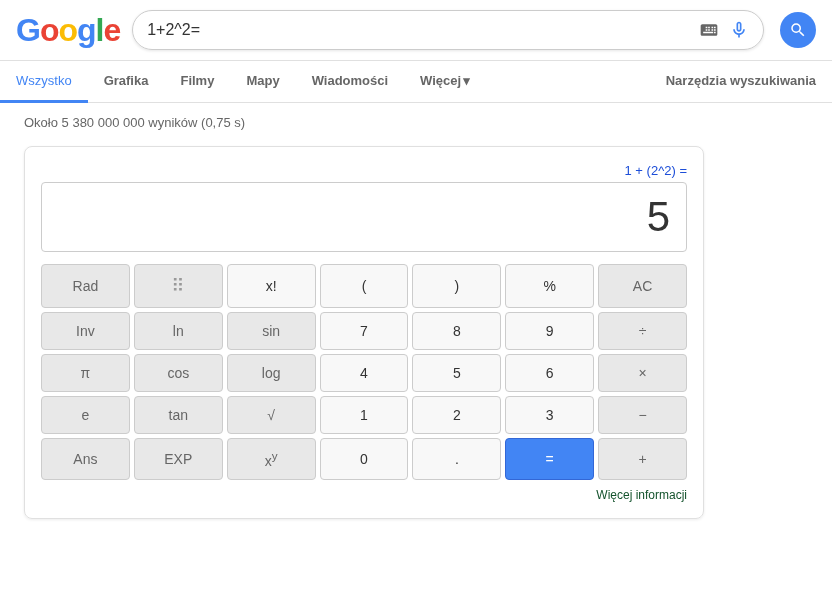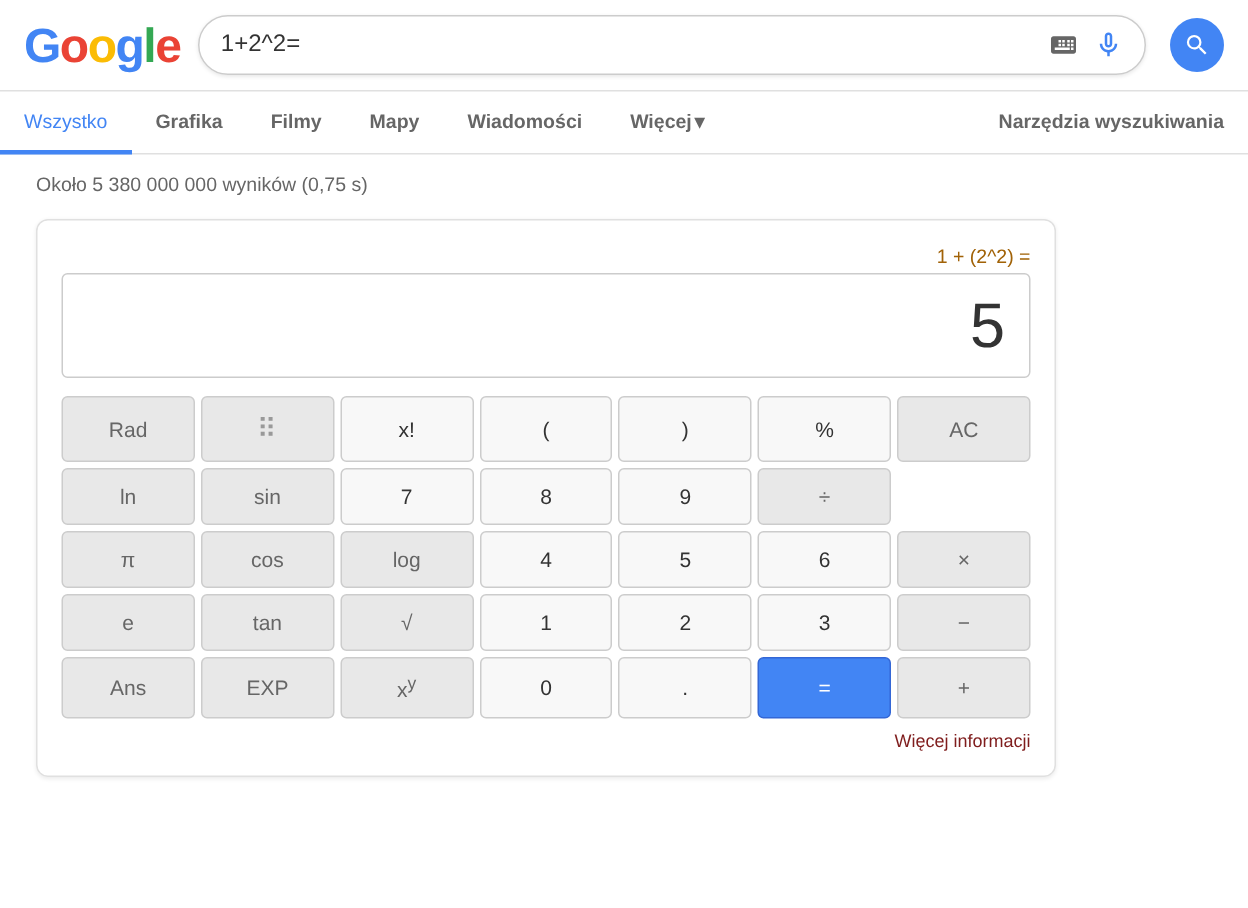--- a/index.html
+++ b/index.html
@@ -112,21 +112,21 @@
     
     .calculator-card {
       border: 1px solid #e0e0e0;
       border-radius: 8px;
       padding: 16px;
       max-width: 680px;
       box-shadow: 0 1px 3px rgba(0,0,0,0.08);
     }
     .calc-expression {
       text-align: right;
-      color: #a16207;
+      color: #1d4ed8;
       font-size: 13px;
       margin-bottom: 4px;
     }
     .calc-display {
       border: 1px solid #ccc;
       border-radius: 4px;
       padding: 10px 16px;
       text-align: right;
       font-size: 42px;
       color: #333;
@@ -167,21 +167,21 @@
       border-color: #3367d6;
     }
     .calc-btn.grid-btn {
       font-size: 18px;
       letter-spacing: 1px;
       color: #999;
     }
 
     .more-info {
       text-align: right;
-      color: #7f1d1d;
+      color: #14532d;
       font-size: 12px;
       margin-top: 8px;
       cursor: pointer;
     }
   </style>
 </head>
 <body>
 
 <div class="header">
   <div class="logo">
@@ -235,20 +235,21 @@
         <button class="calc-btn accent">Rad</button>
         <button class="calc-btn accent grid-btn">⠿</button>
         <button class="calc-btn">x!</button>
         <button class="calc-btn">(</button>
         <button class="calc-btn">)</button>
         <button class="calc-btn">%</button>
         <button class="calc-btn accent">AC</button>
       </div>
 
       <div class="calc-row">
+        <button class="calc-btn accent">Inv</button>
         <button class="calc-btn accent">ln</button>
         <button class="calc-btn accent">sin</button>
         <button class="calc-btn">7</button>
         <button class="calc-btn">8</button>
         <button class="calc-btn">9</button>
         <button class="calc-btn accent">÷</button>
       </div>
 
       <div class="calc-row">
         <button class="calc-btn accent">π</button>

